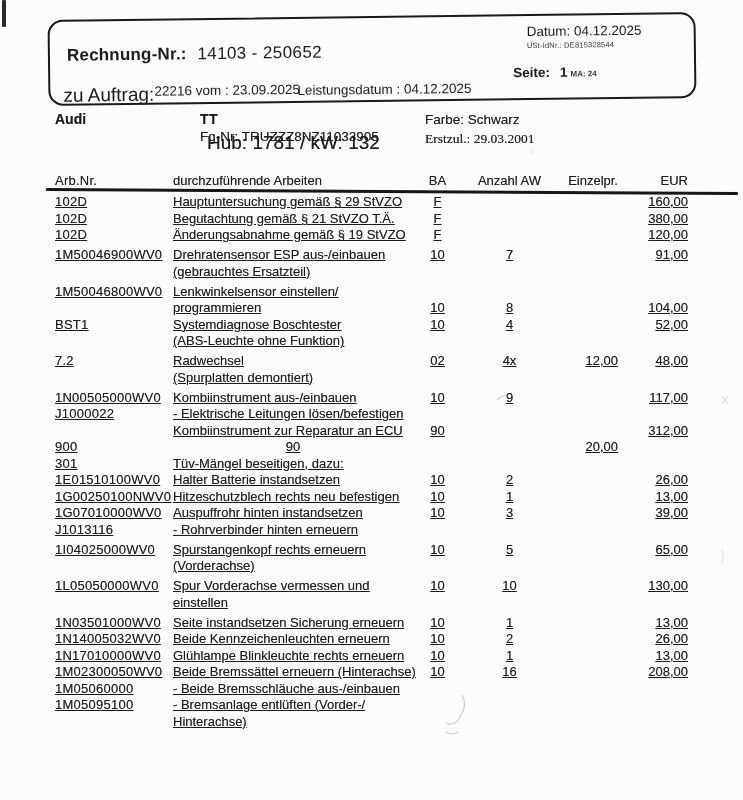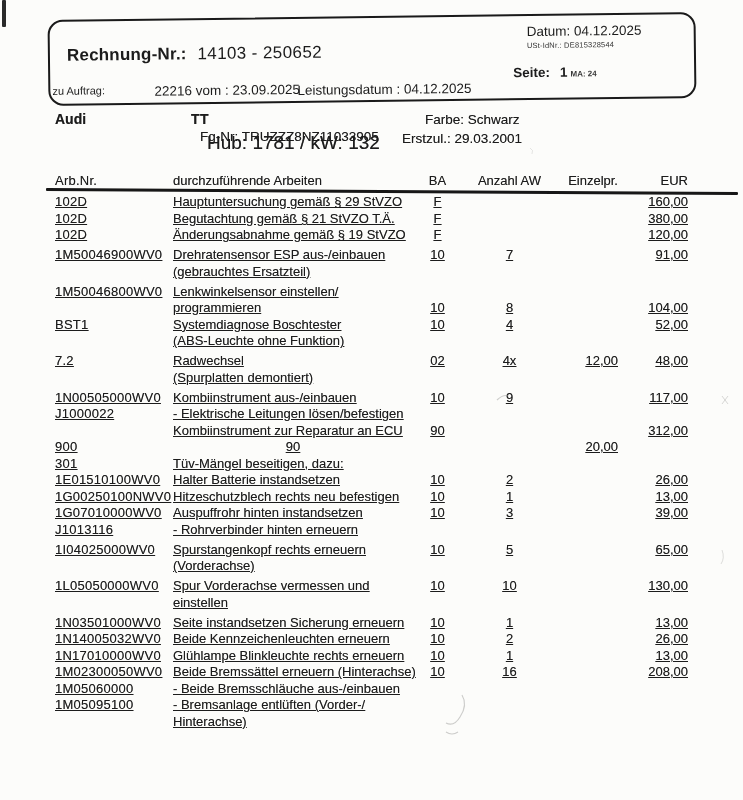--- a/index.html
+++ b/index.html
@@ -21,34 +21,34 @@
     position:absolute; left:48px; top:16px; width:648px; height:86px;
     border:2.6px solid #1a1a1a; border-radius:15px;
     transform:rotate(-0.7deg); transform-origin:center;
     background:transparent;
   }
   .rn-line{position:absolute; left:17px; top:24px; font-size:17px; white-space:nowrap;}
   .rn-label{font-weight:bold; letter-spacing:.2px;}
   .rn-value{font-weight:500; letter-spacing:.4px; margin-left:6px;}
   .datum{position:absolute; left:477px; top:8px; font-size:13.5px; font-weight:500;}
   .ustid{position:absolute; left:477px; top:25px; font-size:7.5px; letter-spacing:.2px; color:#333;}
-  .auftrag-label{position:absolute; left:2px; top:63px; font-size:11px;}
+  .auftrag-label{position:absolute; left:13px; top:63px; font-size:19px;}
   .auftrag-value{position:absolute; left:104px; top:63px; font-size:13.5px; font-weight:500;}
   .leistung{position:absolute; left:247px; top:64px; font-size:13.5px; font-weight:500;}
   .seite{position:absolute; left:463px; top:49px; font-size:13.5px; font-weight:600;}
   .seite .num{margin-left:10px;}
   .seite .ma{font-size:8px; font-weight:600; color:#3a3a3a; margin-left:3px;}
 
   
   .veh-make{left:55px; top:111px; font-size:14px; font-weight:bold;}
-  .veh-model{left:191px; top:111px; font-size:14px; font-weight:bold; letter-spacing:.5px;}
+  .veh-model{left:200px; top:111px; font-size:14px; font-weight:bold; letter-spacing:.5px;}
   .veh-fg{left:200px; top:129px; font-size:13.5px; font-weight:500;}
   .veh-hub{left:200px; top:132px; font-size:19px; font-weight:500;margin-left:7px;}
   .veh-farbe{left:425px; top:112px; font-size:13.5px;}
-  .veh-erstzul{left:402px; top:131px; font-size:13.5px;}
+  .veh-erstzul{left:425px; top:131px; font-size:13.5px;font-family:Liberation Serif, serif;}
 
   
   .thead{position:absolute; left:55px; top:173px; width:633px;}
   .rule{position:absolute; left:46px; top:188px; width:692px; height:2.6px; background:#171717;
         transform:rotate(0.33deg); transform-origin:left center; border-radius:1px;}
   .tbody{position:absolute; left:55px; top:194px; width:633px;text-decoration:underline;}
   .tr{display:grid; grid-template-columns:118px 240px 49px 95px 61px 70px;
       height:16.5px; line-height:16.5px; align-items:baseline;}
   .tr.sp{margin-top:3.5px;}
   .td{font-size:13px; white-space:nowrap; overflow:visible; text-shadow:0 0 .35px rgba(20,20,20,.5);}

